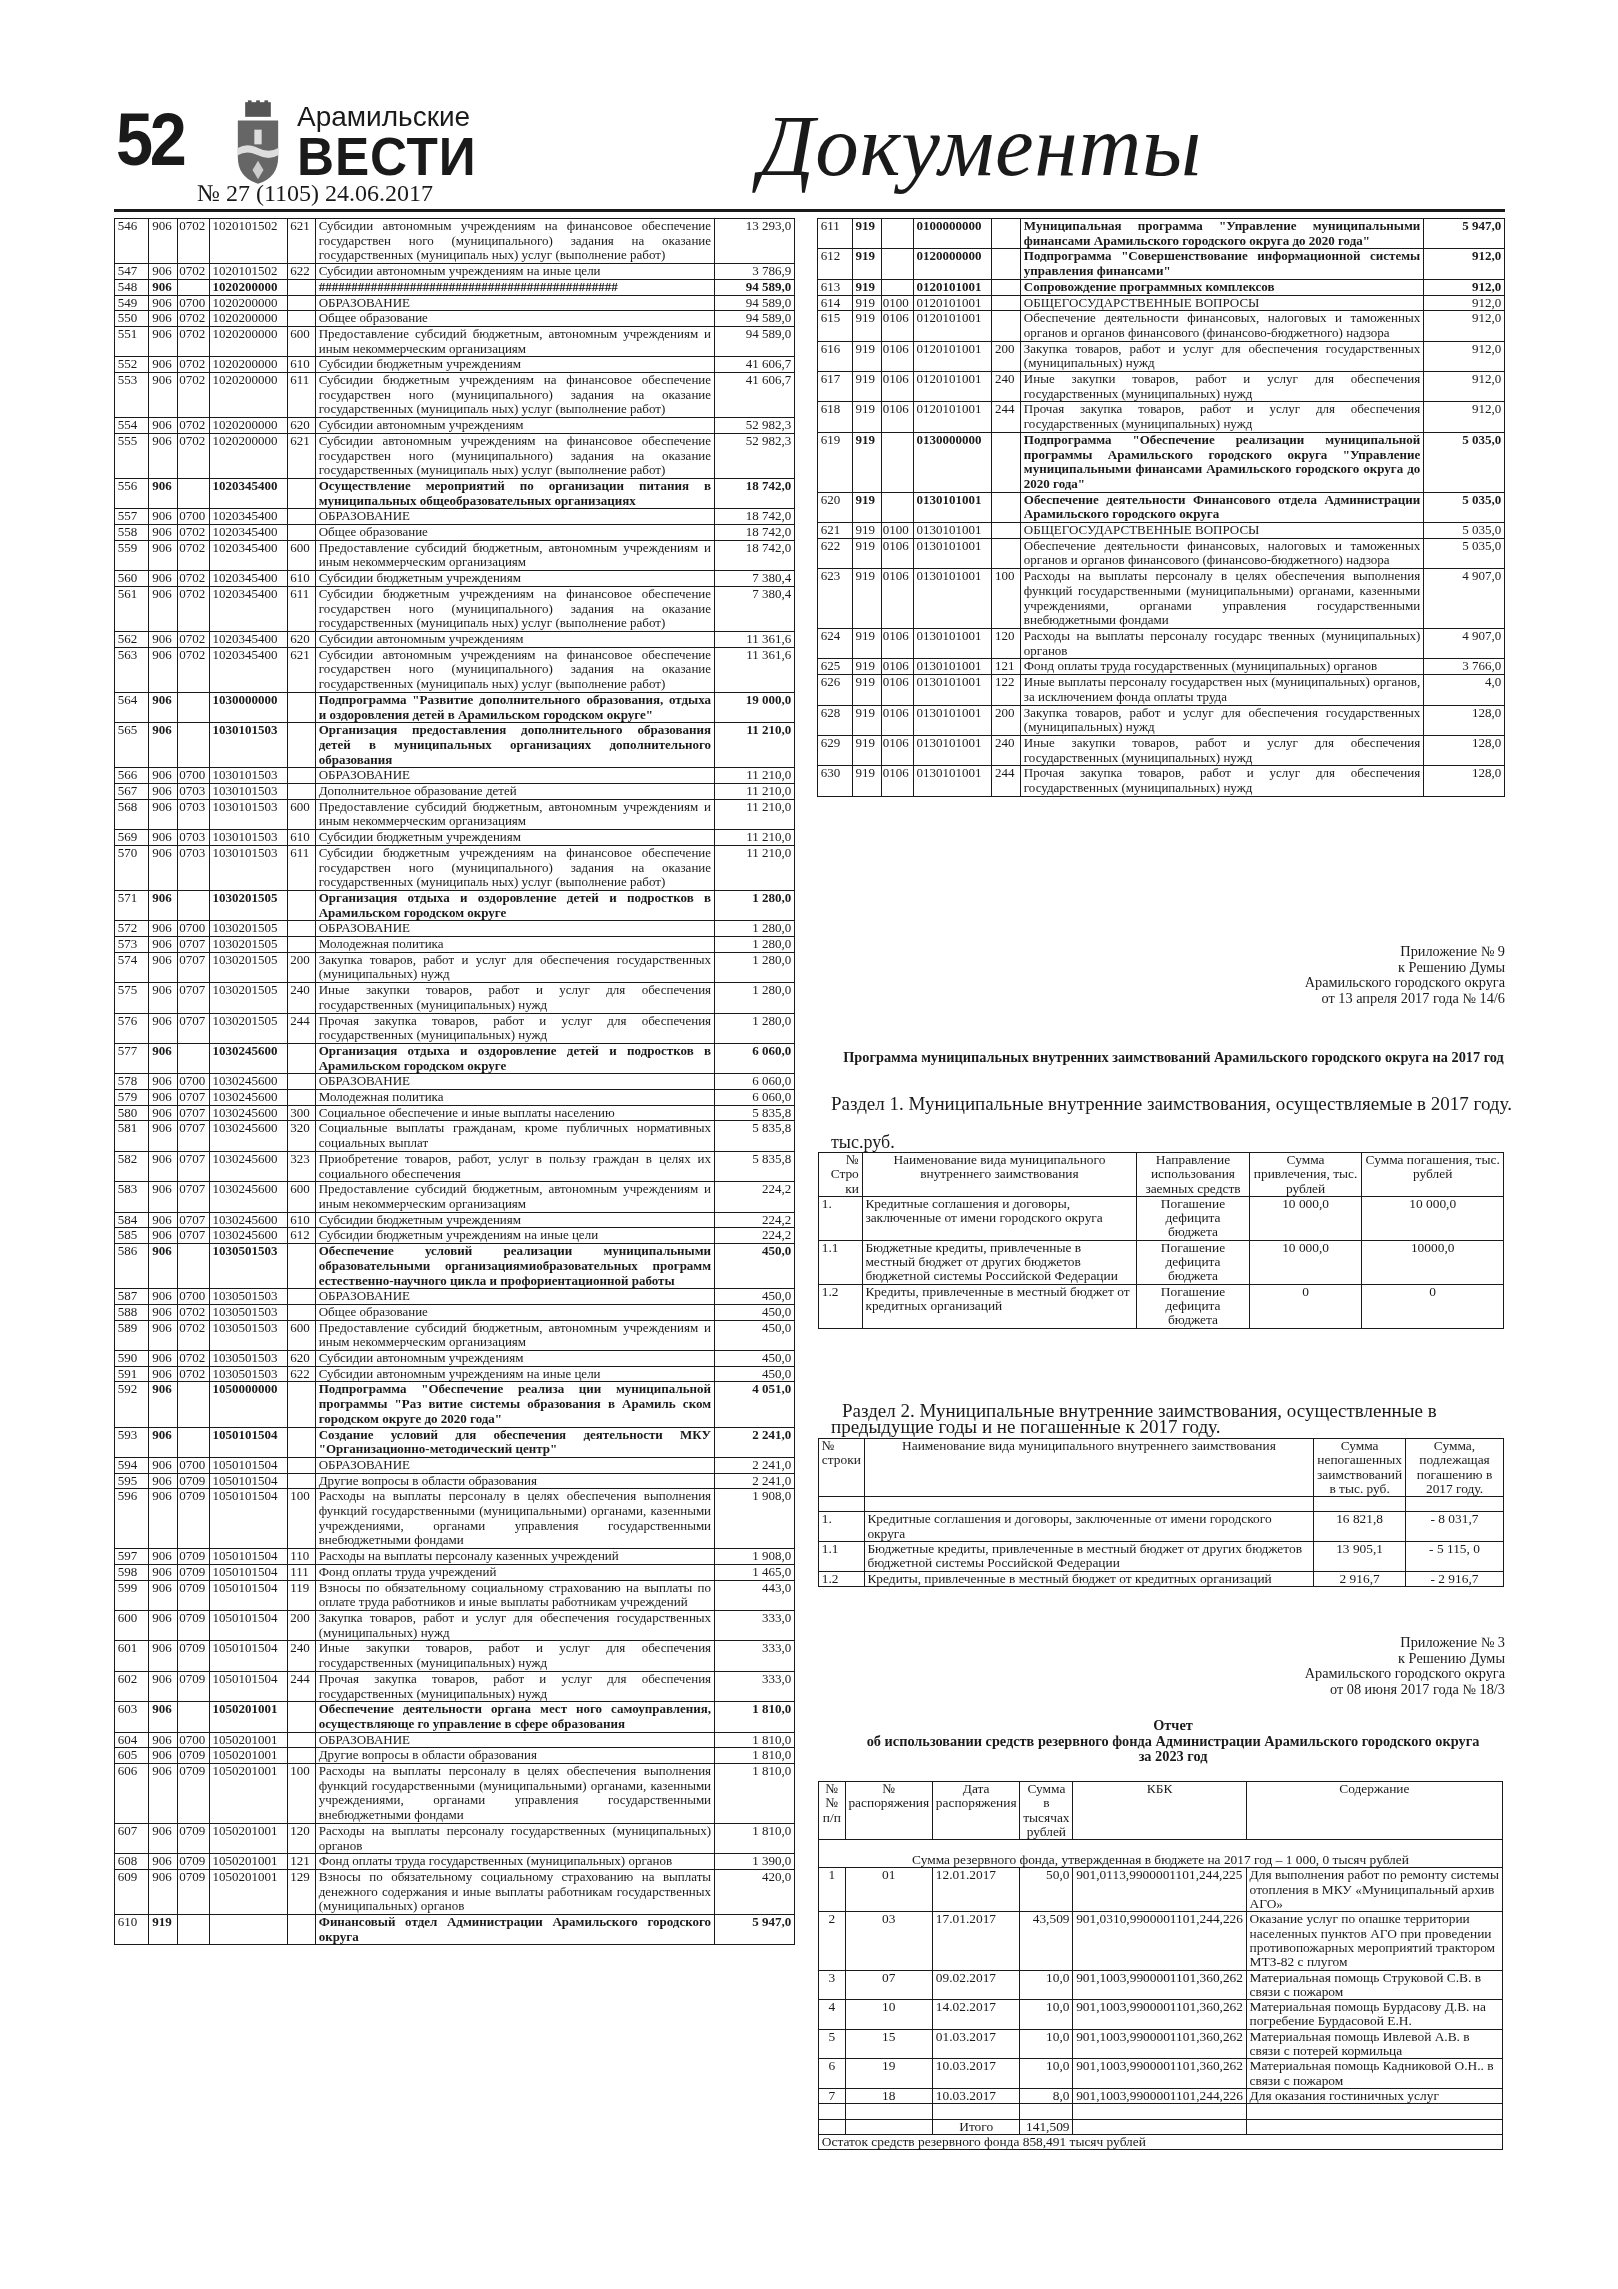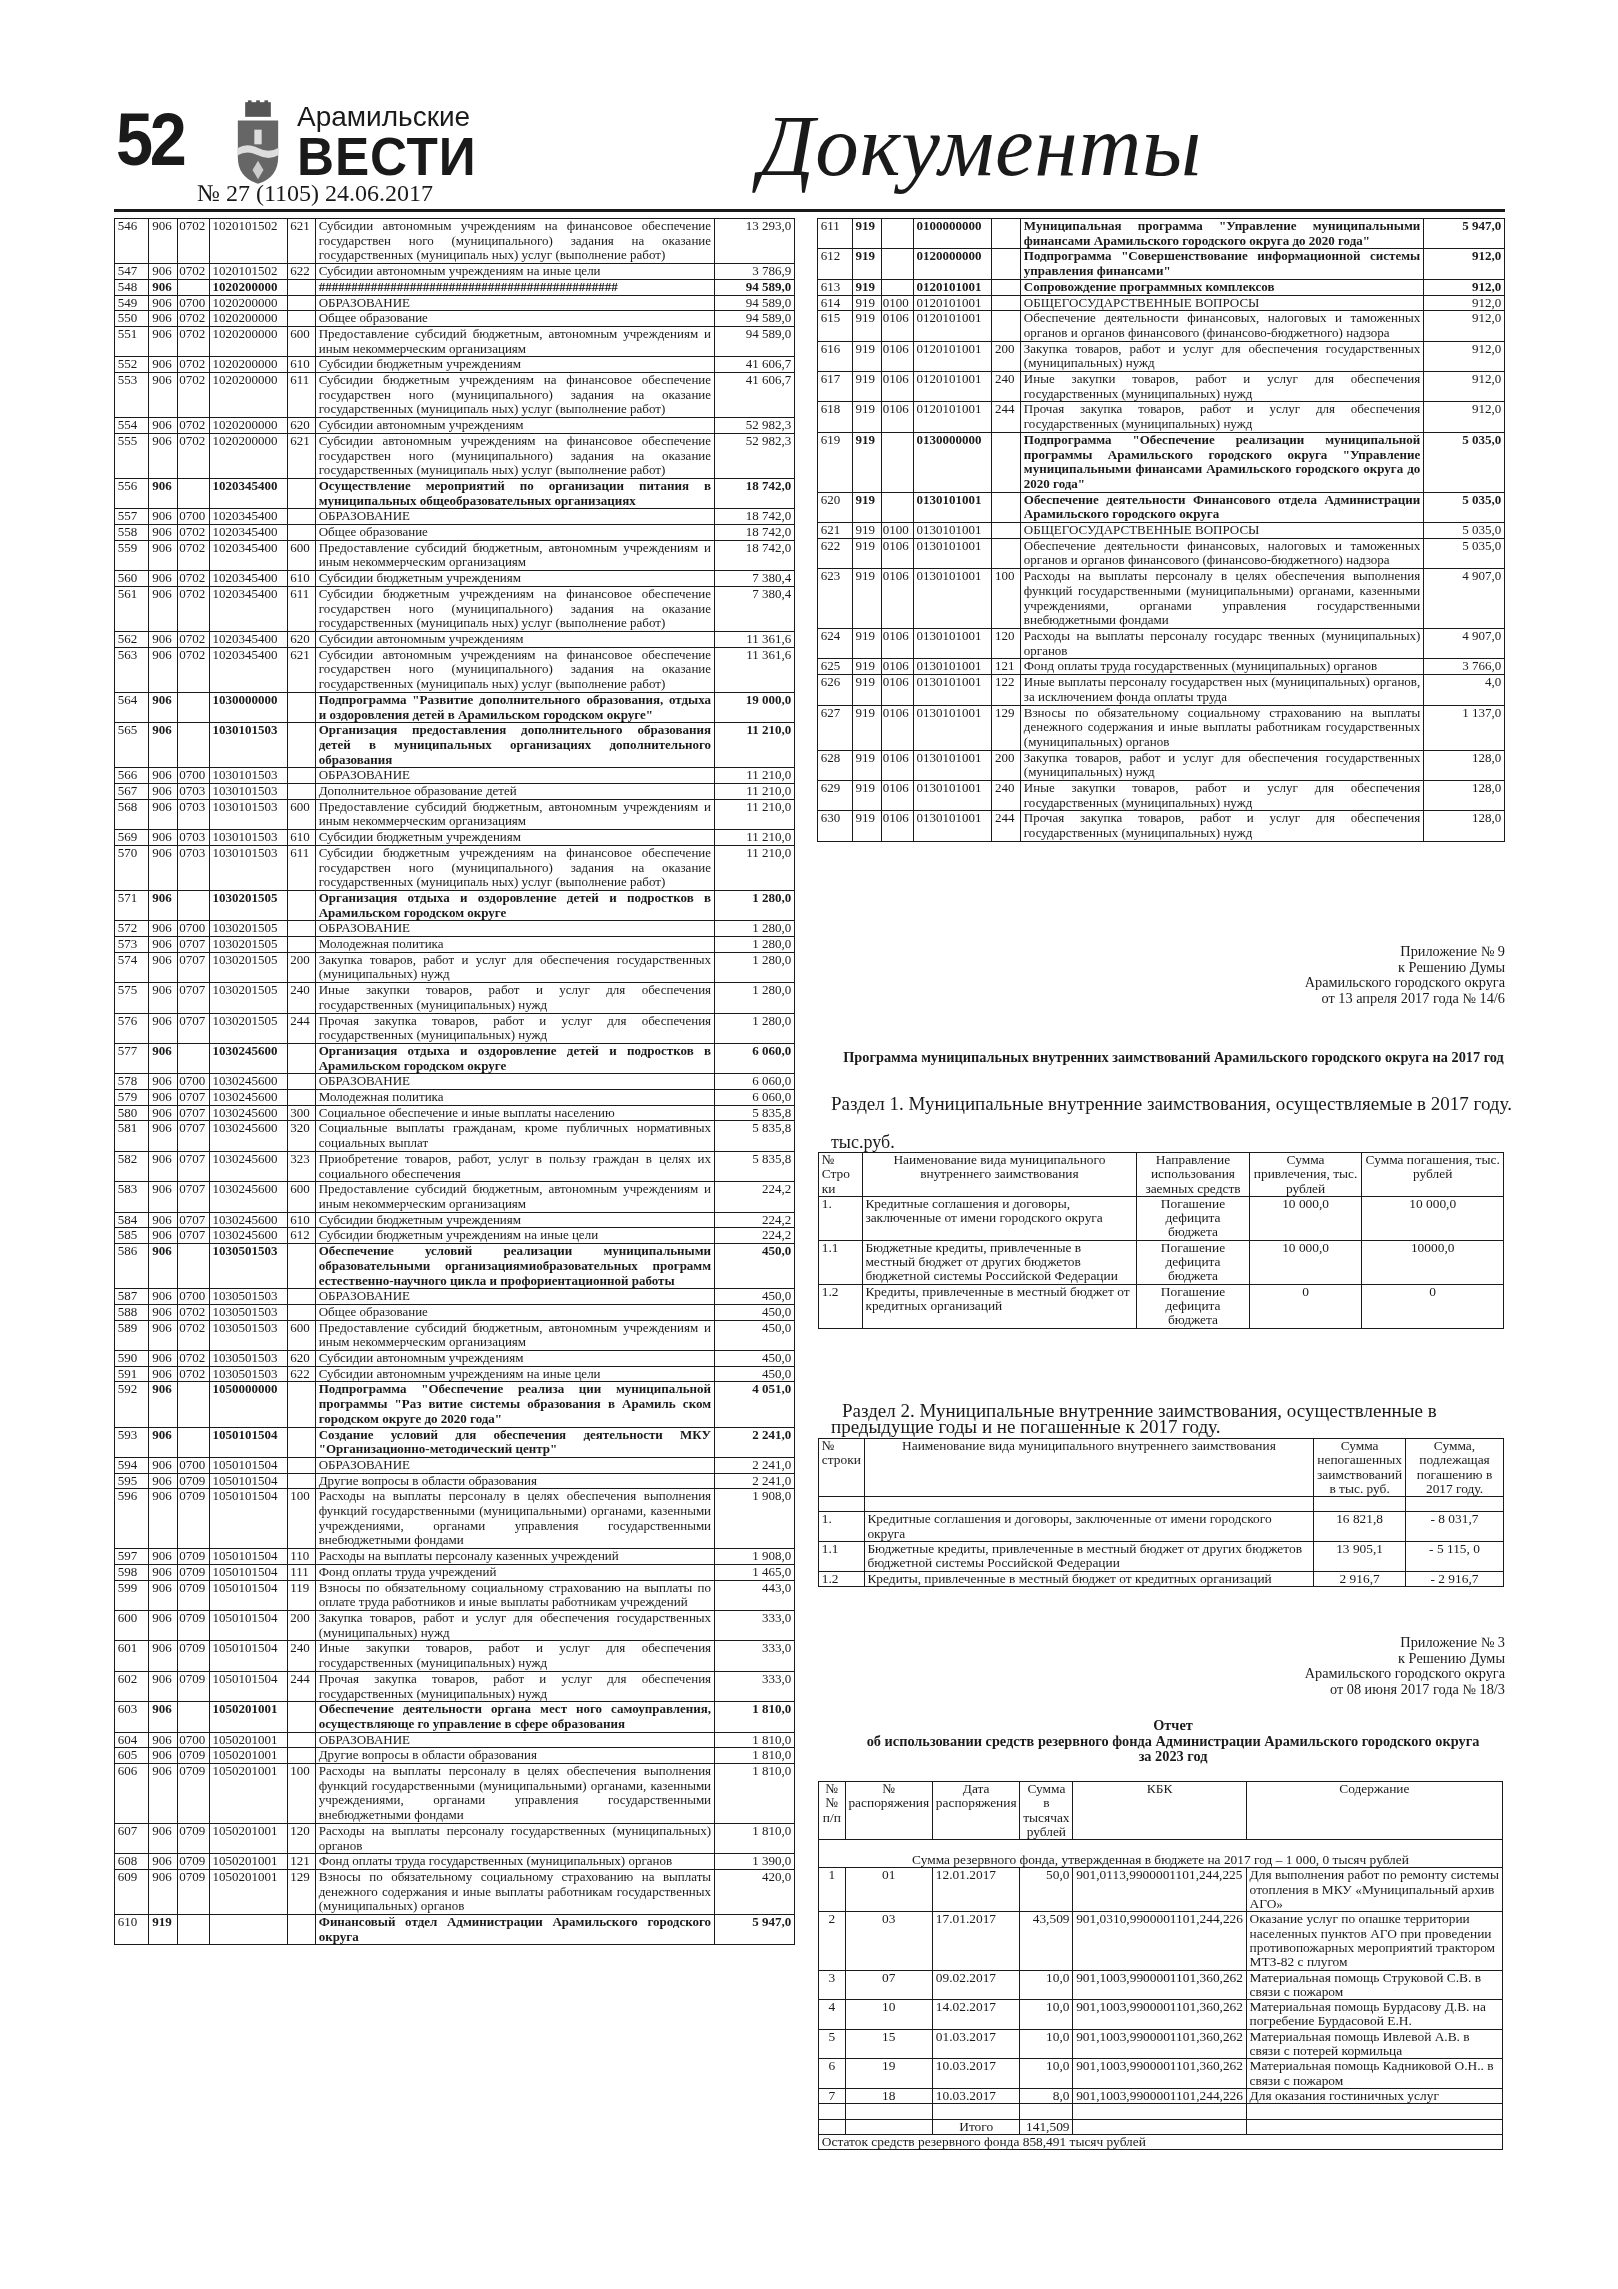--- a/index.html
+++ b/index.html
@@ -783,29 +783,20 @@
       <tr>
         <td class="n">626</td>
         <td class="g">919</td>
         <td class="r">0106</td>
         <td class="c">0130101001</td>
         <td class="v">122</td>
         <td class="d">Иные выплаты персоналу государствен ных (муниципальных) органов, за исключением фонда оплаты труда</td>
         <td class="s">4,0</td>
       </tr>
       <tr>
-        <td class="n">627</td>
-        <td class="g">919</td>
-        <td class="r">0106</td>
-        <td class="c">0130101001</td>
-        <td class="v">129</td>
-        <td class="d">Взносы по обязательному социальному страхованию на выплаты денежного содержания и иные выплаты работникам государственных (муниципальных) органов</td>
-        <td class="s">1 137,0</td>
-      </tr>
-      <tr>
         <td class="n">628</td>
         <td class="g">919</td>
         <td class="r">0106</td>
         <td class="c">0130101001</td>
         <td class="v">200</td>
         <td class="d">Закупка товаров, работ и услуг для обеспечения государственных (муниципальных) нужд</td>
         <td class="s">128,0</td>
       </tr>
       <tr>
         <td class="n">629</td>
@@ -834,21 +825,21 @@
   <div>Арамильского городского округа</div>
   <div>от 13 апреля 2017 года № 14/6</div>
 </div>
 <div class="heading" style="top:1050px;left:831px;width:665px;margin-left:10px;">Программа муниципальных внутренних заимствований Арамильского городского округа на 2017 год</div>
 <div class="para" style="left:831px;top:1096px;">Раздел 1. Муниципальные внутренние заимствования, осуществляемые в 2017 году.</div>
 <div class="para" style="left:831px;top:1135px;font-size:18px;">тыс.руб.</div>
 
 <table class="st" style="left:818px;top:1152px;width:686px;">
   <thead>
     <tr>
-      <th style="width:37px;text-align:left;">№ Стро ки</th>
+      <th style="width:37px;text-align:right;">№ Стро ки</th>
       <th style="width:268px;" class="ctr">Наименование вида муниципального внутреннего заимствования</th>
       <th style="width:106px;" class="ctr">Направление использования заемных средств</th>
       <th style="width:106px;" class="ctr">Сумма привлечения, тыс. рублей</th>
       <th class="ctr">Сумма погашения, тыс. рублей</th>
     </tr>
   </thead>
   <tbody>
       <tr>
         <td>1.</td>
         <td>Кредитные соглашения и договоры, заключенные от имени городского округа</td>

